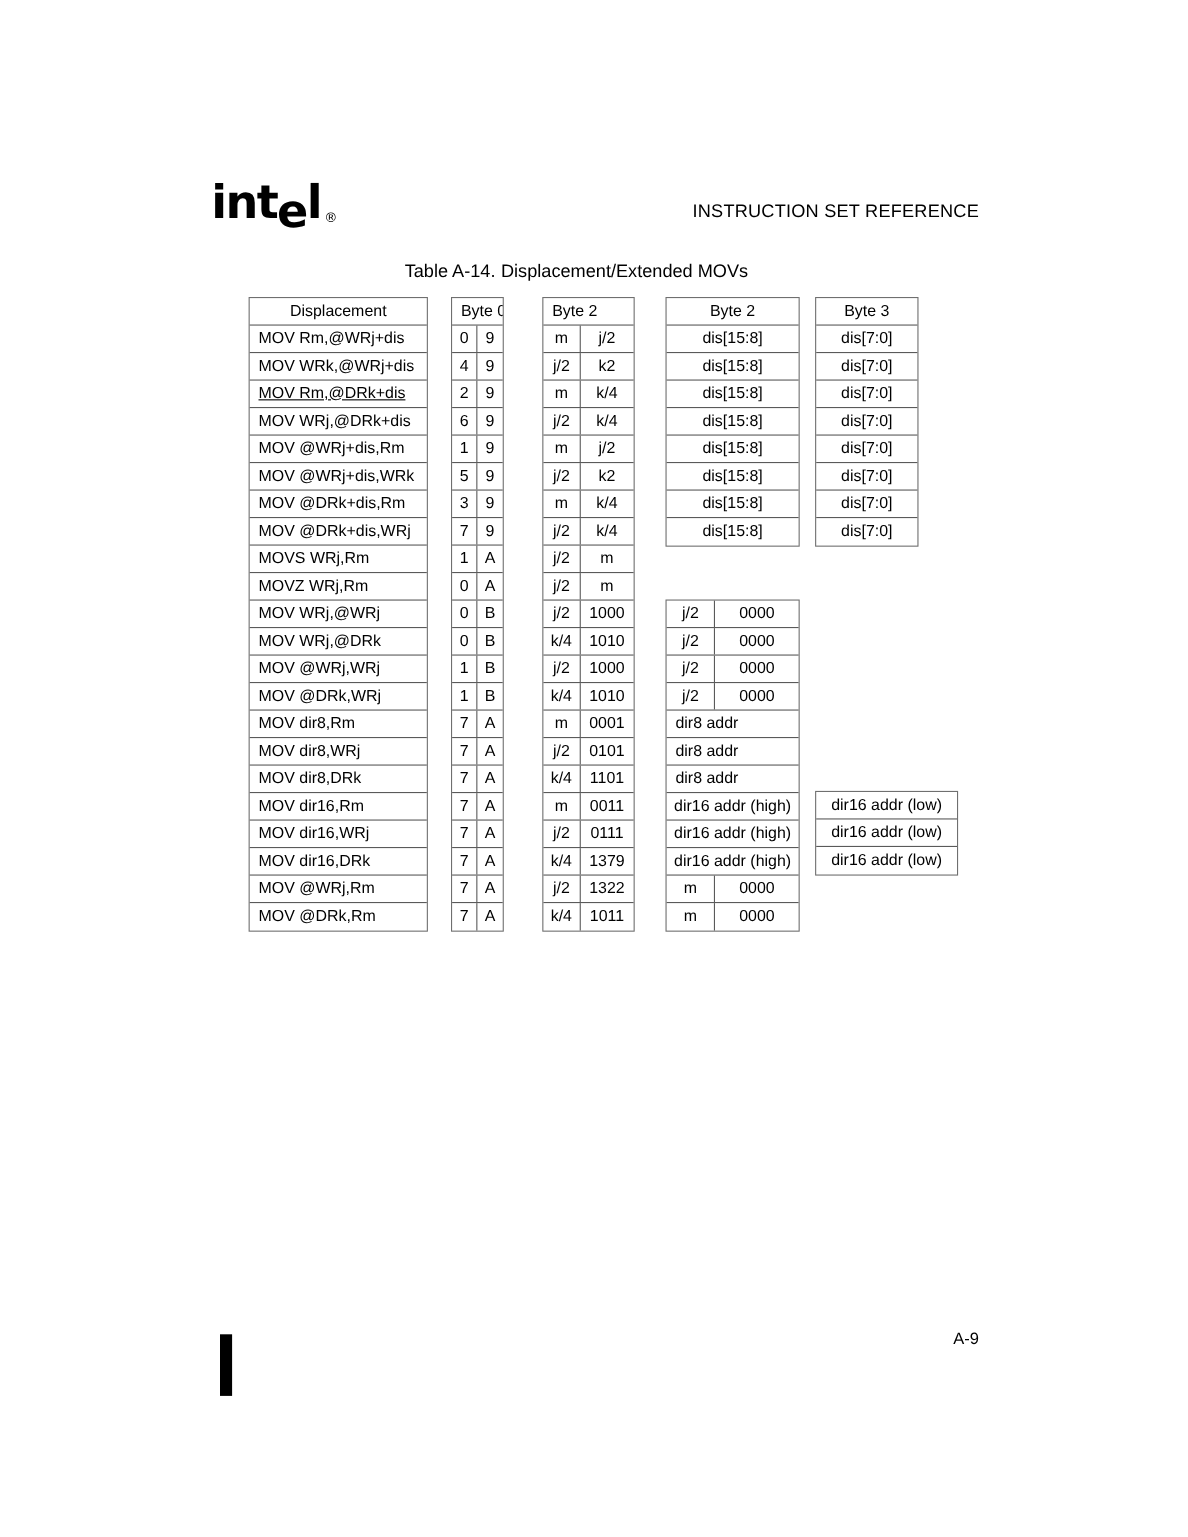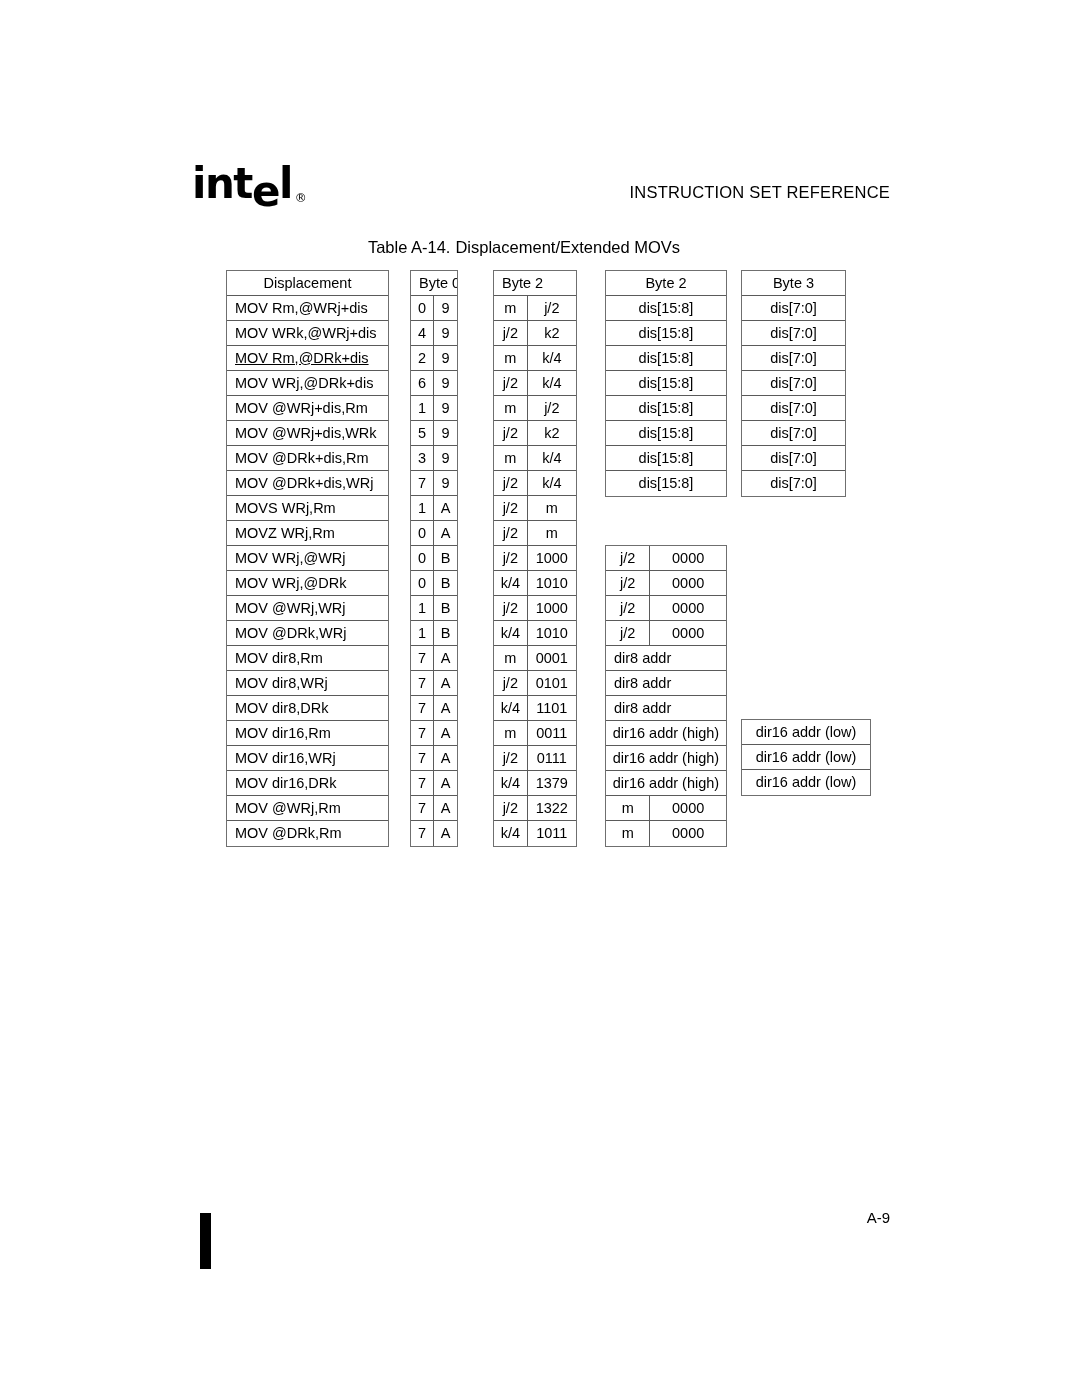--- a/index.html
+++ b/index.html
@@ -107,21 +107,21 @@
   .cell.left   { justify-content: flex-start; padding-left: 8px; }
   .cell.divider { border-right: 1.2px solid #5a5a5a; }
 
   .hdr { font-size: 14.5px; }
 
   
   #col-instruction { left: 226px; top: 0;   width: 163px; }
   #col-byte0       { left: 410px; top: 0;   width: 48px; }
   #col-byte1       { left: 493px; top: 0;   width: 84px; }
   #col-byte2-a     { left: 605px; top: 0;   width: 122px; }
-  #col-byte3-a     { left: 741px; top: 0;   width: 105px; }
+  #col-byte3-a     { left: 741px; top: 0;   width: 94px; }
   #col-byte2-b     { left: 605px; top: 275px; width: 122px; }
   #col-byte3-b     { left: 741px; top: 449px; width: 130px; }
 
   
   #footer-bar {
     position: absolute;
     left: 200px;
     top: 1213px;
     width: 11px;
     height: 56px;

